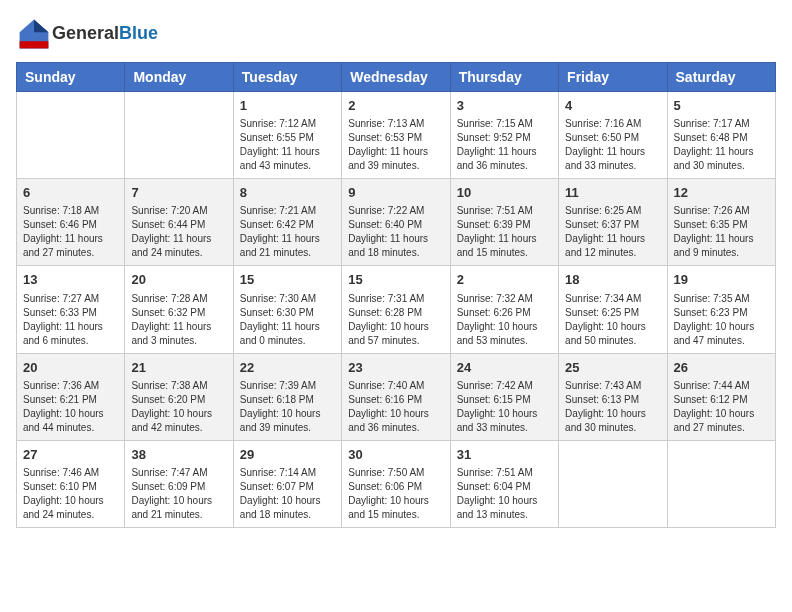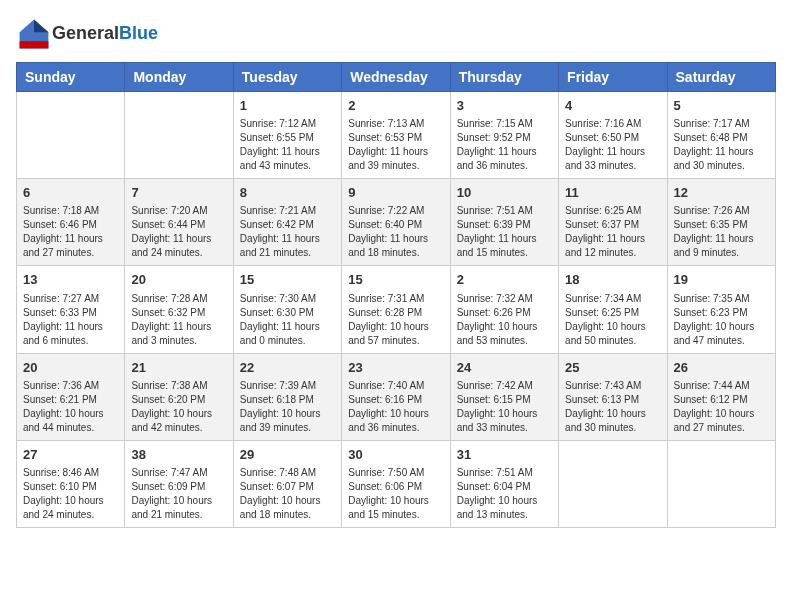--- a/index.html
+++ b/index.html
@@ -280,33 +280,33 @@
         <td>
           <span class="day-num">26</span>
           <div class="cell-content">Sunrise: 7:44 AM
 Sunset: 6:12 PM
 Daylight: 10 hours and 27 minutes.</div>
         </td>
       </tr>
       <tr>
         <td>
           <span class="day-num">27</span>
-          <div class="cell-content">Sunrise: 8:46 AM
+          <div class="cell-content">Sunrise: 7:46 AM
 Sunset: 6:10 PM
 Daylight: 10 hours and 24 minutes.</div>
         </td>
         <td>
           <span class="day-num">38</span>
           <div class="cell-content">Sunrise: 7:47 AM
 Sunset: 6:09 PM
 Daylight: 10 hours and 21 minutes.</div>
         </td>
         <td>
           <span class="day-num">29</span>
-          <div class="cell-content">Sunrise: 7:48 AM
+          <div class="cell-content">Sunrise: 7:14 AM
 Sunset: 6:07 PM
 Daylight: 10 hours and 18 minutes.</div>
         </td>
         <td>
           <span class="day-num">30</span>
           <div class="cell-content">Sunrise: 7:50 AM
 Sunset: 6:06 PM
 Daylight: 10 hours and 15 minutes.</div>
         </td>
         <td>

